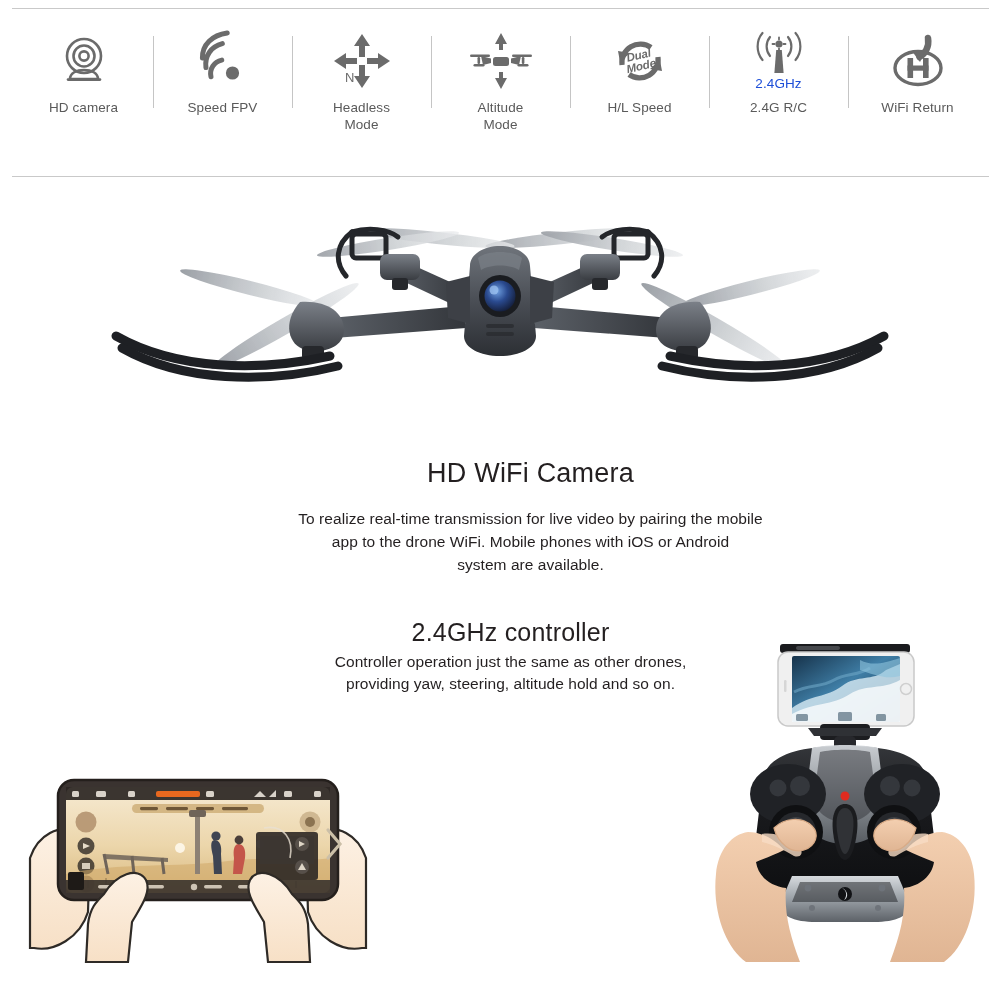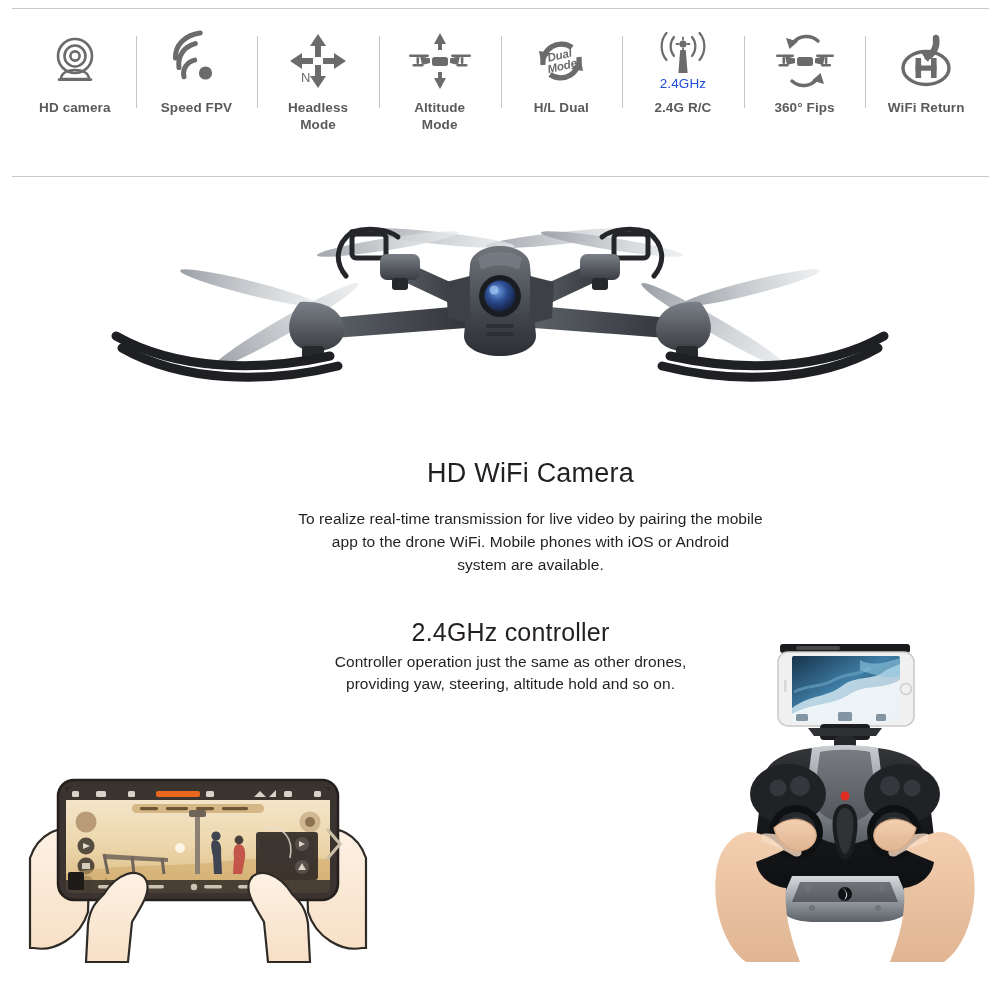--- a/index.html
+++ b/index.html
@@ -70,21 +70,20 @@
     letter-spacing: .1px;
   }
   .feature-label {
     margin-top: 7px;
     font-size: 13.5px;
     line-height: 17px;
     color: #5a5a5a;
     text-align: center;
     max-width: 110px;
     letter-spacing: .1px;
-    font-weight: bold;
   }
 
   
   .drone-stage {
     position: absolute;
     top: 196px;
     left: 0;
     width: 1001px;
     height: 230px;
   }
@@ -216,21 +215,21 @@
           <path d="M48 25 A18.5 18.5 0 0 1 19 42.5"></path>
         </g>
         <path d="M8 19 L20 21 L10 30 Z" fill="#6b6b6b"></path>
         <path d="M52 39 L40 37 L50 28 Z" fill="#6b6b6b"></path>
         <g transform="rotate(-13 30 29)">
           <text x="30" y="27" text-anchor="middle" font-family="Liberation Sans, sans-serif" font-size="11.5" font-weight="bold" font-style="italic" fill="#6b6b6b">Dual</text>
           <text x="30" y="38" text-anchor="middle" font-family="Liberation Sans, sans-serif" font-size="11.5" font-weight="bold" font-style="italic" fill="#6b6b6b">Mode</text>
         </g>
       </svg>
     </div>
-    <div class="feature-label">H/L Dual</div>
+    <div class="feature-label">H/L Speed</div>
   </div>
 
   <div class="feature">
     <div class="feature-icon">
       <svg width="70" height="44" viewBox="0 0 70 44">
         <g fill="none" stroke="#6b6b6b" stroke-width="2.2" stroke-linecap="round">
           <path d="M26 6 C21.5 11.5 21.5 19.5 26 25"></path>
           <path d="M44 6 C48.5 11.5 48.5 19.5 44 25"></path>
           <path d="M18.5 2 C12 9.5 12 21.5 18.5 29"></path>
           <path d="M51.5 2 C58 9.5 58 21.5 51.5 29"></path>
@@ -242,44 +241,20 @@
           <line x1="28.5" y1="13" x2="30.6" y2="13"></line>
           <line x1="39.4" y1="13" x2="41.5" y2="13"></line>
         </g>
         <path d="M32.2 19 L37.8 19 L39.6 42 L30.4 42 Z" fill="#6b6b6b"></path>
       </svg>
       <div class="feature-subtext">2.4GHz</div>
     </div>
     <div class="feature-label">2.4G R/C</div>
   </div>
 
-  <div class="feature">
-    <div class="feature-icon">
-      <svg width="74" height="58" viewBox="0 0 74 58">
-        <g fill="none" stroke="#6b6b6b" stroke-width="3.4" stroke-linecap="round">
-          <path d="M50 9 A17 17 0 0 0 25 11"></path>
-          <path d="M24 49 A17 17 0 0 0 49 47"></path>
-        </g>
-        <path d="M18 6 L30 9.5 L21.5 17 Z" fill="#6b6b6b"></path>
-        <path d="M56 52 L44 48.5 L52.5 41 Z" fill="#6b6b6b"></path>
-        <g fill="#6b6b6b">
-          <rect x="29" y="25" width="16" height="9" rx="2.5"></rect>
-          <path d="M17 24 L27 26.5 L27 31 L19 33 Z"></path>
-          <path d="M57 24 L47 26.5 L47 31 L55 33 Z"></path>
-          <rect x="8" y="22.5" width="18" height="2.6" rx="1.3"></rect>
-          <rect x="48" y="22.5" width="18" height="2.6" rx="1.3"></rect>
-          <rect x="14.5" y="25" width="2.6" height="7" rx="1.2"></rect>
-          <rect x="56.8" y="25" width="2.6" height="7" rx="1.2"></rect>
-          <rect x="10.5" y="32" width="10" height="2.6" rx="1.3"></rect>
-          <rect x="53" y="32" width="10" height="2.6" rx="1.3"></rect>
-        </g>
-      </svg>
-    </div>
-    <div class="feature-label">360° Fips</div>
-  </div>
 
   <div class="feature">
     <div class="feature-icon">
       <svg width="64" height="58" viewBox="0 0 64 58">
         <ellipse cx="32" cy="36" rx="23" ry="16.5" fill="none" stroke="#6b6b6b" stroke-width="3.4"></ellipse>
         <g fill="#6b6b6b">
           <rect x="21.5" y="26" width="5.6" height="20"></rect>
           <rect x="37" y="26" width="5.6" height="20"></rect>
           <rect x="21.5" y="33.5" width="21" height="5.2"></rect>
         </g>

